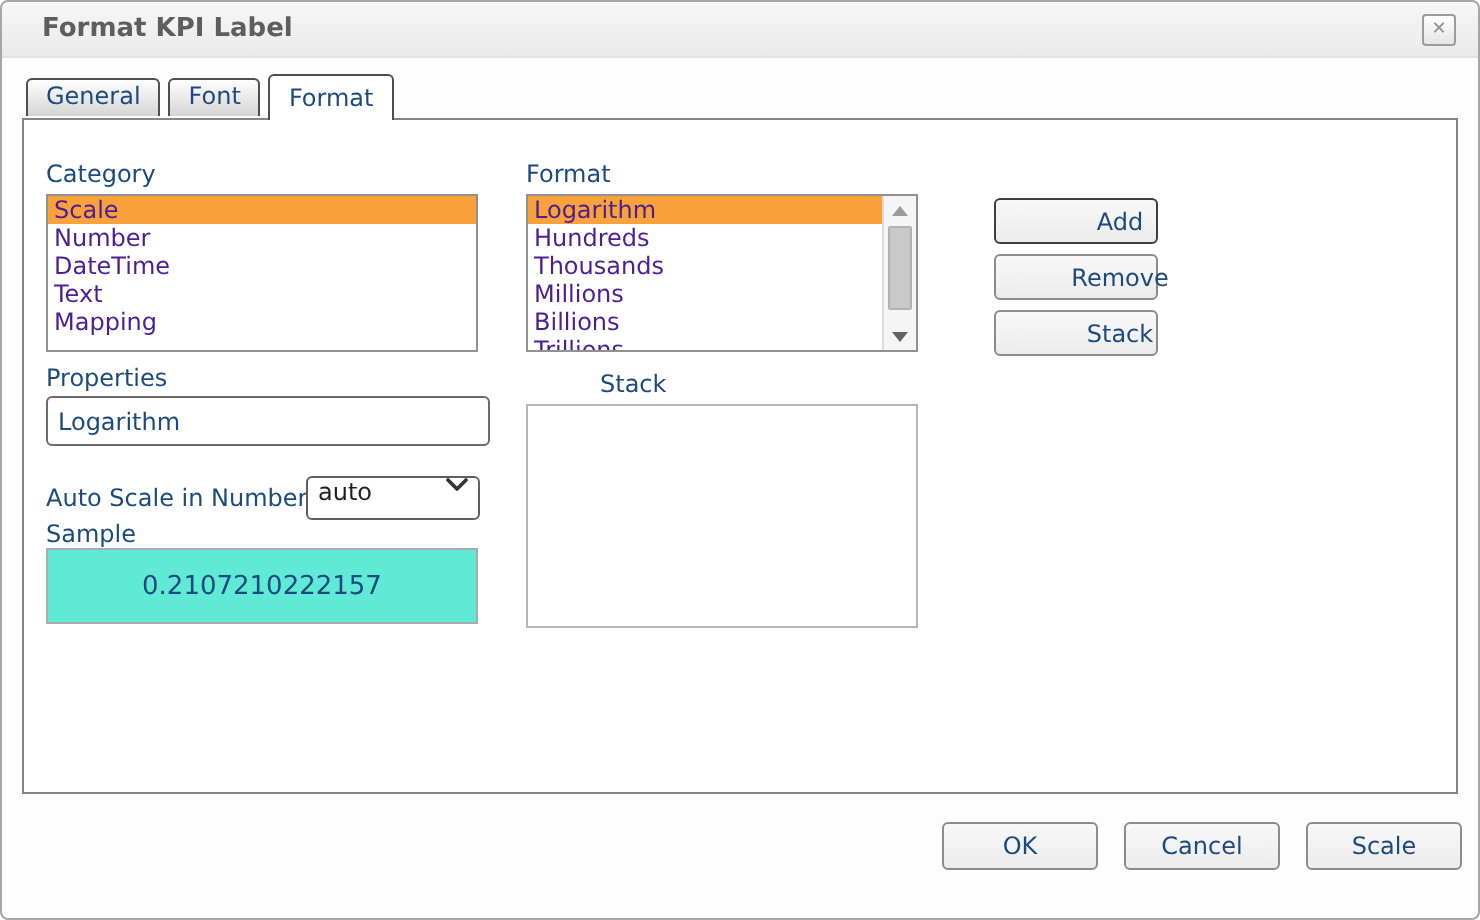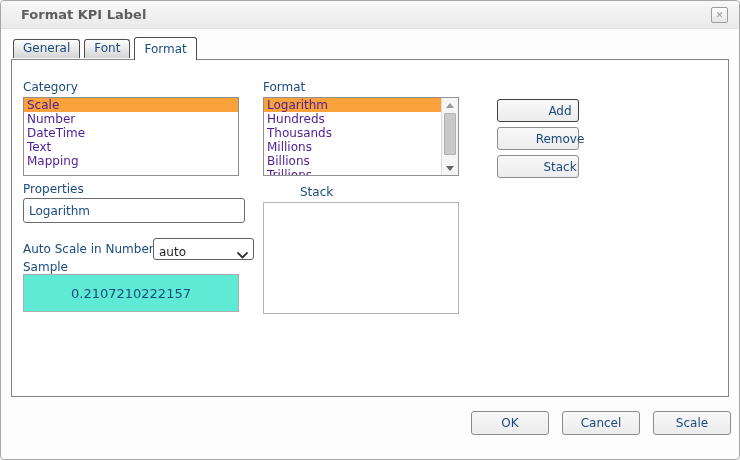--- a/index.html
+++ b/index.html
@@ -62,23 +62,23 @@
     position:absolute;left:2px;right:2px;top:15px;height:40px;
     background:#c9c9c9;border:1px solid #b2b2b2;border-radius:1px;cursor:grab;
   }
   
   .props-input{
     position:absolute;box-sizing:border-box;left:11px;top:138px;width:222px;height:25px;
     border:1px solid #6b6b6b;border-radius:3px;background:#fff;
     font-family:inherit;font-size:12px;color:#1b4a7e;padding:0 5px;outline:none;
   }
   .select{
-    position:absolute;box-sizing:border-box;left:141px;top:178px;width:101px;height:22px;
+    position:absolute;box-sizing:border-box;left:141px;top:178px;width:87px;height:22px;
     border:1px solid #5f5f5f;border-radius:3px;background:#fff;
-    display:flex;align-items:flex-end;padding:0 5px;cursor:pointer;
+    display:flex;align-items:flex-start;padding:0 5px;cursor:pointer;
   }
   .select-value{flex:1;font-size:12px;color:#1f1f1f;}
   .chev{flex:none;display:flex;}
   .sample-box{
     position:absolute;box-sizing:border-box;left:11px;top:214px;width:216px;height:38px;
     border:1px solid #ababab;background:#5eead4;
     display:flex;align-items:center;justify-content:center;
     color:#1b4a7e;font-size:13px;
   }
   .stack-box{

